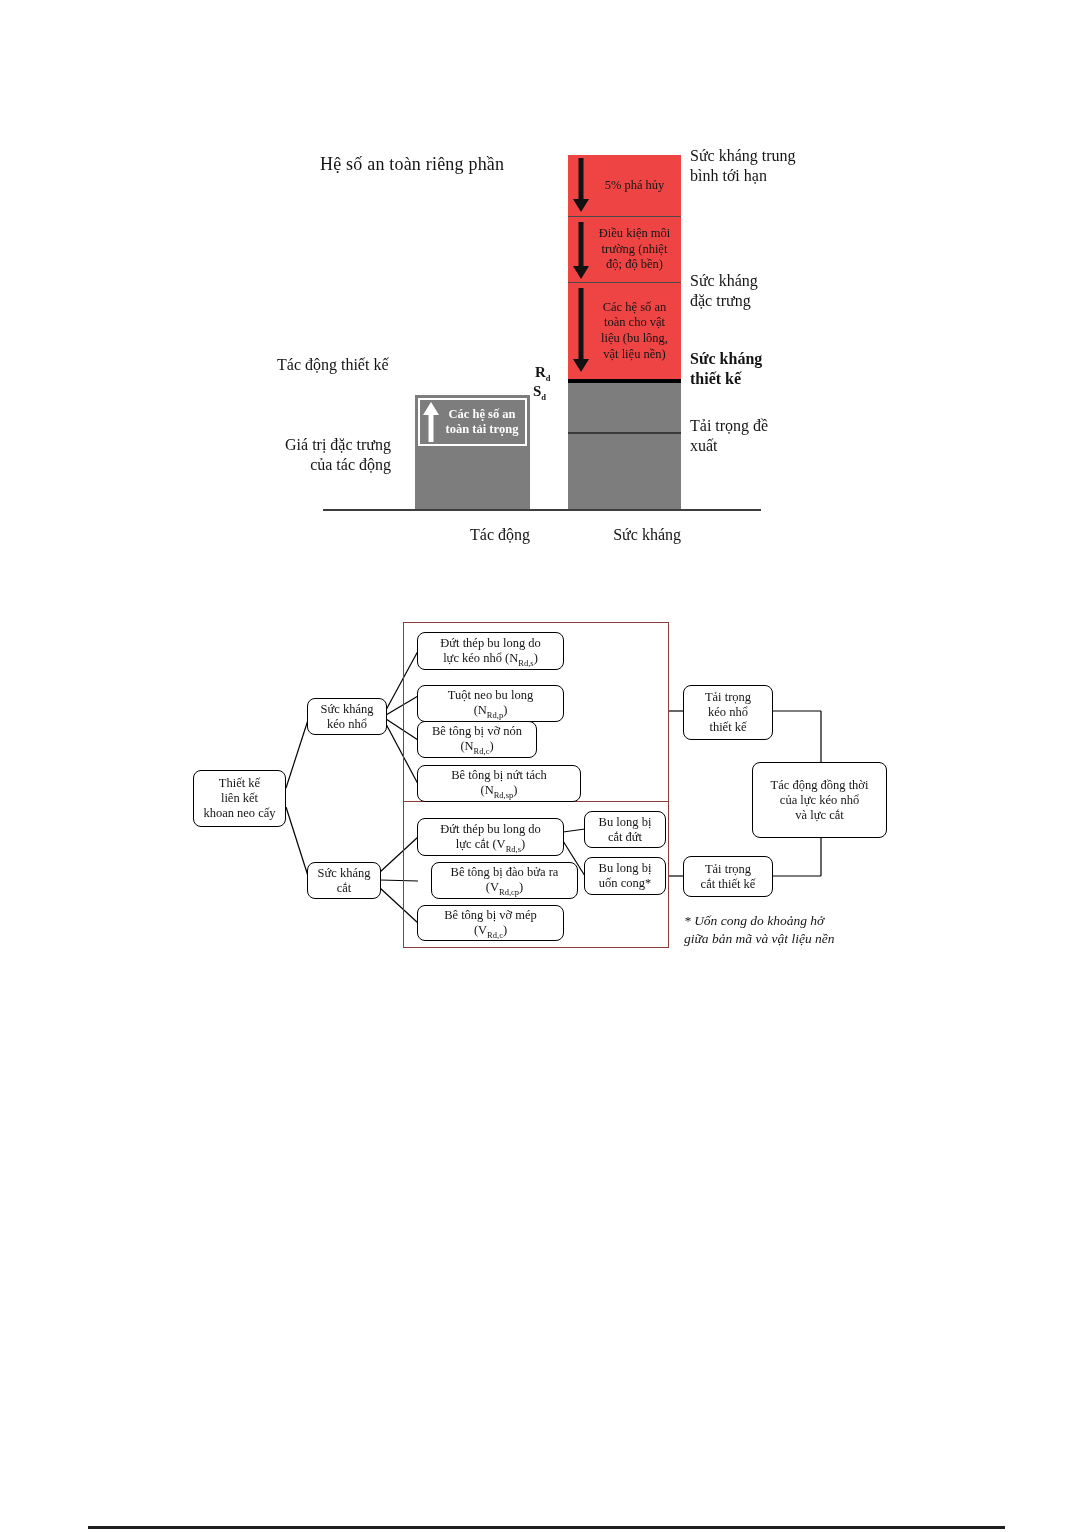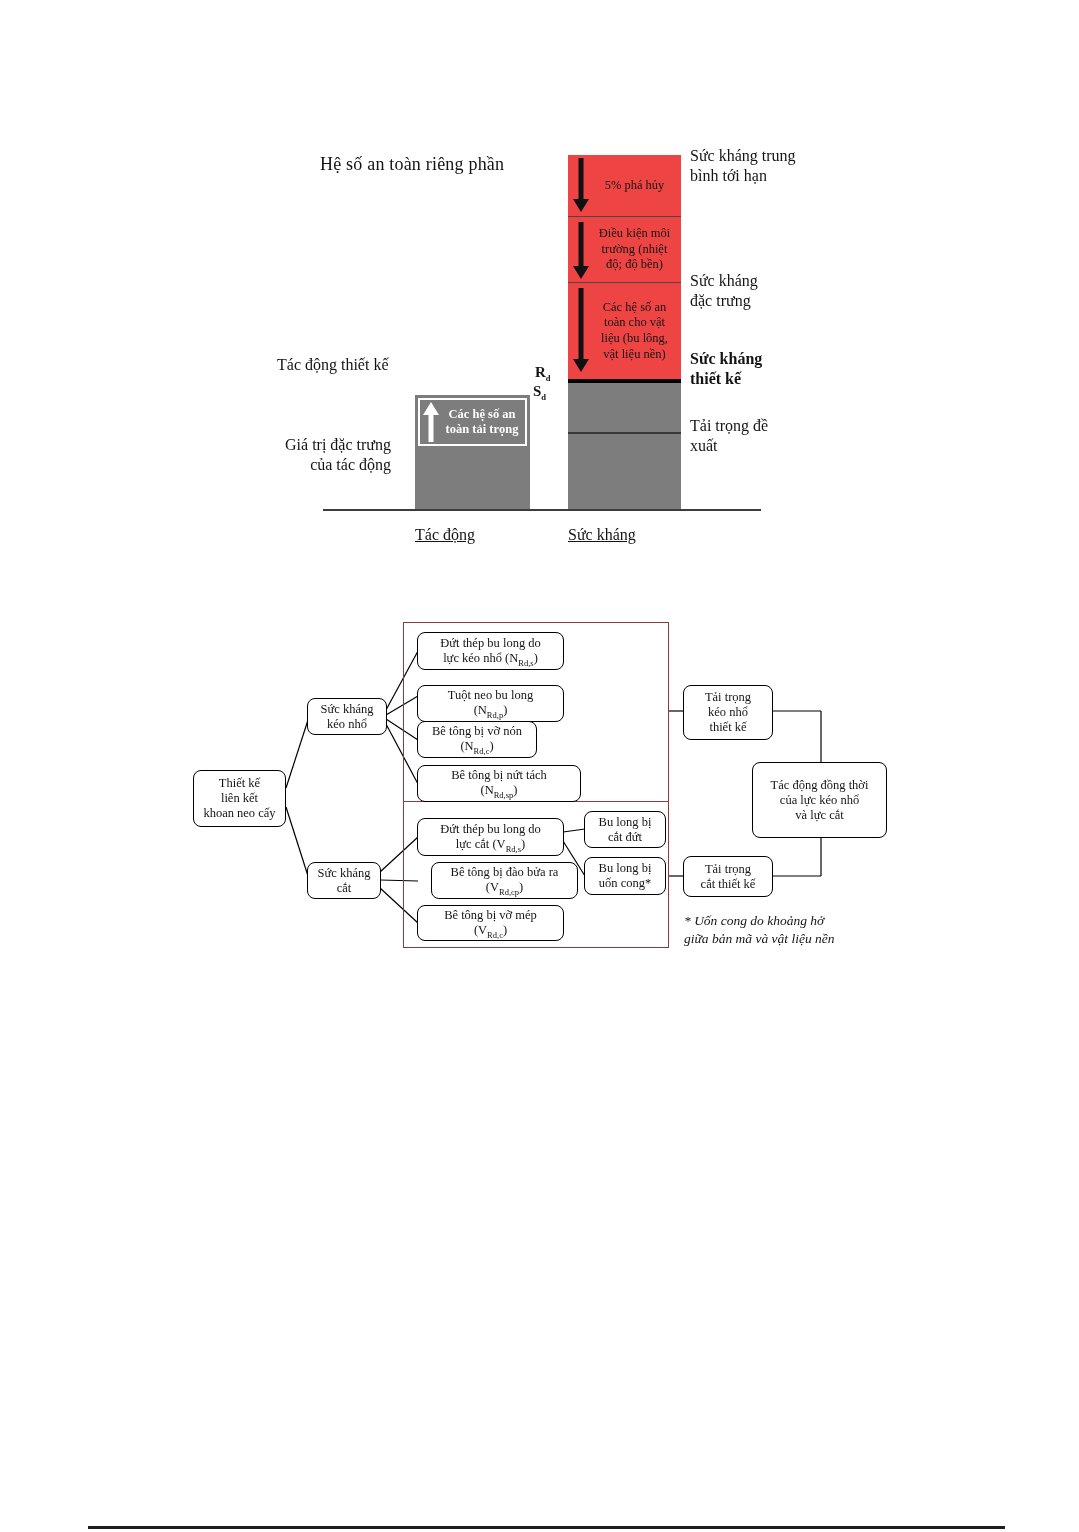--- a/index.html
+++ b/index.html
@@ -35,21 +35,21 @@
   .rd-line { position:relative; width:100%; height:4px; background:#000000; }
   .s4 { position:relative; width:100%; height:127px; background:#7d7d7d; }
   .s4-line { position:absolute; left:0; right:0; top:49px; height:2px; background:#3a3a3a; }
   .darrow { position:absolute; left:5px; }
   .da1 { top:3px; } .da2 { top:67px; } .da3 { top:133px; }
 
   .right-label { left:690px; font-size:16px; line-height:1.25; white-space:pre-line; }
   .rl1 { top:146px; } .rl2 { top:271px; } .rl3 { top:349px; font-weight:bold; } .rl4 { top:416px; }
 
   .baseline { left:323px; top:509px; width:438px; height:2px; background:#3d3d3d; }
-  .axis-label { top:526px; font-size:16px; text-align:left;text-decoration:underline; }
+  .axis-label { top:526px; font-size:16px; text-align:right; }
   .al1 { left:415px; width:115px; } .al2 { left:568px; width:113px; }
 
   
   .connectors { left:0; top:0; pointer-events:none; }
   .group { border:1.5px solid #8e3b3b; background:transparent; }
   .g1 { left:403px; top:622px; width:266px; height:180px; }
   .g2 { left:403px; top:801px; width:266px; height:147px; }
   .node { border:1.5px solid #000000; border-radius:8px; background:#ffffff;
           display:flex; align-items:center; justify-content:center; padding:14px 3px;
           font-size:12.5px; line-height:1.2; }

